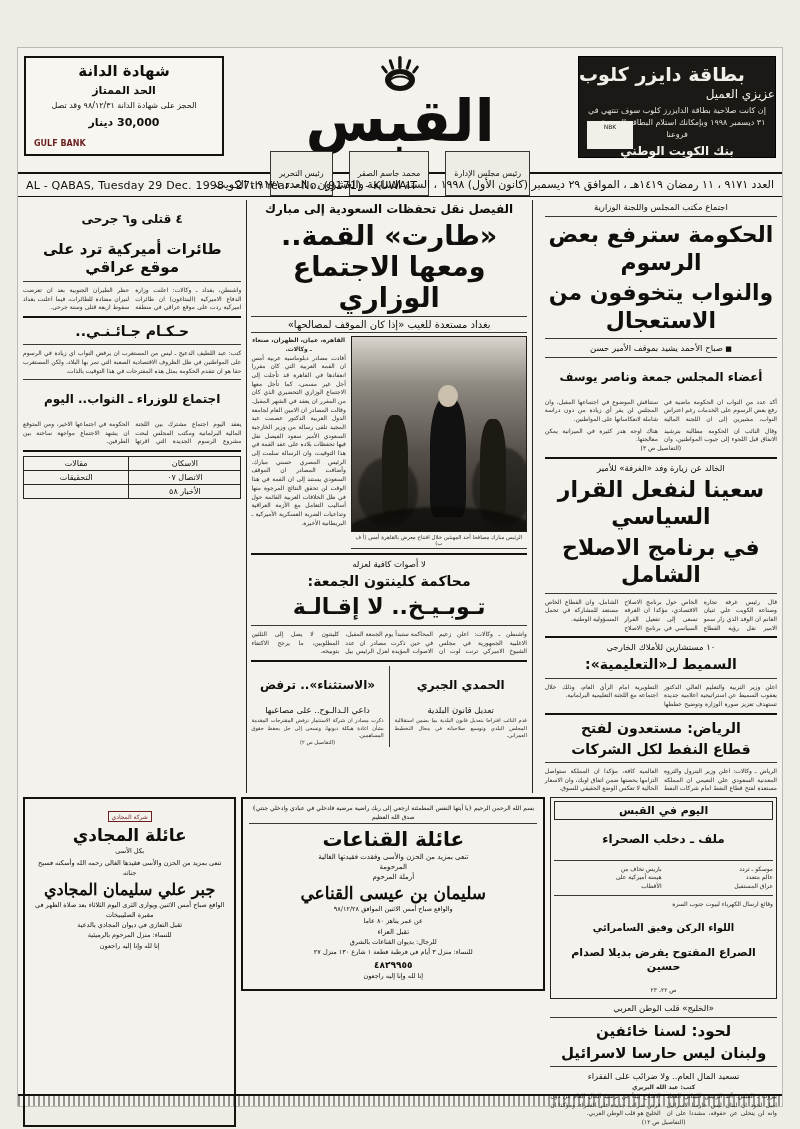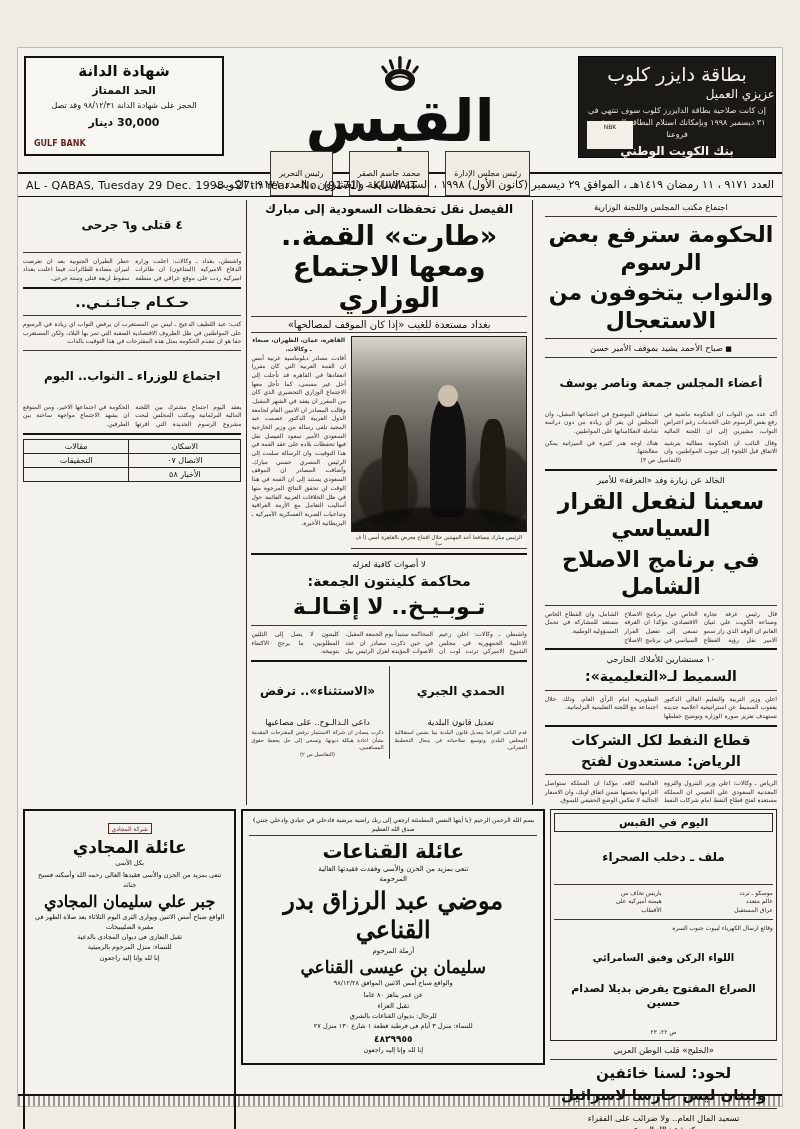--- a/index.html
+++ b/index.html
@@ -36,23 +36,23 @@
     position: absolute;
     top: 8px;
     right: 6px;
     width: 196px;
     height: 100px;
     background: #1b1916;
     color: #f2efe8;
     border: 1px solid #000;
   }
   .ad-box .ad-title {
-    text-align: center;
+    text-align: left;
     font-size: 19px;
-    font-weight: normal;
+    font-weight: bold;
     padding-top: 6px;
     letter-spacing: 1px;
   }
   .ad-box .ad-sub {
     font-size: 12px;
     padding-top: 2px;
   }
   .ad-box .ad-lines {
     font-size: 8px;
     line-height: 1.5;
@@ -206,21 +206,21 @@
     font-weight: bold;
     text-align: center;
     line-height: 1.3;
     margin: 3px 0;
   }
   .h4 {
     font-size: 12px;
     font-weight: bold;
     text-align: center;
     line-height: 1.3;
-    margin: 18px 0;
+    margin: 12px 0;
   }
   .label-small {
     font-size: 8.5px;
     text-align: center;
     margin: 2px 0;
   }
   .body-text {
     font-size: 6px;
     line-height: 1.45;
     text-align: justify;
@@ -425,22 +425,22 @@
 
         <div class="hr-thick"></div>
 
         <div class="label-small">١٠ مستشارين للأملاك الخارجي</div>
         <div class="h3">السميط لـ«التعليمية»:</div>
         <div class="hr-thin"></div>
         <div class="body-text cols2">اعلن وزير التربية والتعليم العالي الدكتور يعقوب السميط عن استراتيجية اعلامية جديدة تستهدف تعزيز صورة الوزارة وتوضيح خططها التطويرية امام الرأي العام، وذلك خلال اجتماعه مع اللجنة التعليمية البرلمانية.</div>
 
         <div class="hr-thick"></div>
 
+        <div class="h3">الرياض: مستعدون لفتح</div>
         <div class="h3">قطاع النفط لكل الشركات</div>
-        <div class="h3">الرياض: مستعدون لفتح</div>
         <div class="hr-thin"></div>
         <div class="body-text cols2">الرياض ـ وكالات: اعلن وزير البترول والثروة المعدنية السعودي علي النعيمي ان المملكة مستعدة لفتح قطاع النفط امام شركات النفط العالمية كافة، مؤكدا ان المملكة ستواصل التزامها بحصتها ضمن اتفاق اوبك، وان الاسعار الحالية لا تعكس الوضع الحقيقي للسوق.</div>
       </div>
 
       <div class="col-mid rule-l" style="padding-left:4px">
 
         <div class="kicker">الفيصل نقل تحفظات السعودية إلى مبارك</div>
         <h1 class="head-main">«طارت» القمة.. ومعها الاجتماع الوزاري</h1>
         <div class="subhead">بغداد مستعدة للغيب «إذا كان الموقف لمصالحها»</div>
 
@@ -485,20 +485,21 @@
             <div class="label-small">داعي الـدالـوح.. على مصاعبها</div>
             <div class="body-text tiny">ذكرت مصادر ان شركة الاستثمار ترفض المقترحات المقدمة بشأن اعادة هيكلة ديونها، وتسعى إلى حل يحفظ حقوق المساهمين.</div>
             <div class="body-text tiny" style="text-align:center">(التفاصيل ص ٢)</div>
           </div>
         </div>
       </div>
 
       <div class="col-left">
 
         <div class="h4">٤ قتلى و٦ جرحى</div>
+        <div class="h2" style="font-size:15px">طائرات أميركية ترد على موقع عراقي</div>
         <div class="hr-thin"></div>
         <div class="body-text cols2">واشنطن، بغداد ـ وكالات: اعلنت وزارة الدفاع الاميركية (البنتاغون) ان طائرات اميركية ردت على موقع عراقي في منطقة حظر الطيران الجنوبية بعد ان تعرضت لنيران مضادة للطائرات، فيما اعلنت بغداد سقوط اربعة قتلى وستة جرحى.</div>
 
         <div class="hr-thick"></div>
 
         <div class="h3">حـكـام جـائـنـي..</div>
         <div class="hr-thin"></div>
         <div class="body-text">كتب: عبد اللطيف الدعيج ـ ليس من المستغرب ان يرفض النواب اي زيادة في الرسوم على المواطنين في ظل الظروف الاقتصادية الصعبة التي تمر بها البلاد، ولكن المستغرب حقا هو ان تتقدم الحكومة بمثل هذه المقترحات في هذا التوقيت بالذات.</div>
         <div class="hr-thin"></div>
         <div class="h4">اجتماع للوزراء ـ النواب.. اليوم</div>
@@ -563,21 +564,20 @@
           <div class="body-text" style="text-align:center">(التفاصيل ص ١٢)</div>
         </div>
       </div>
 
       <div style="width:316px">
         <div class="obit">
           <div class="o-top">بسم الله الرحمن الرحيم ﴿يا أيتها النفس المطمئنة ارجعي إلى ربك راضية مرضية فادخلي في عبادي وادخلي جنتي﴾ صدق الله العظيم</div>
           <div class="o-fam">عائلة القناعات</div>
           <div class="o-line">تنعى بمزيد من الحزن والأسى وفقدت فقيدتها الغالية</div>
           <div class="o-line">المرحومة</div>
-          <div class="o-name">موضي عبد الرزاق بدر القناعي</div>
           <div class="o-line">أرملة المرحوم</div>
           <div class="o-name2">سليمان بن عيسى القناعي</div>
           <div class="o-small">والواقع صباح أمس الاثنين الموافق ٩٨/١٢/٢٨</div>
           <div class="o-small">عن عمر يناهز ٨٠ عاما</div>
           <div class="o-line">تقبل العزاء</div>
           <div class="o-small" style="white-space:pre-line">للرجال: بديوان القناعات بالشرق
 للنساء: منزل ٣ أيام في قرطبة قطعة ١ شارع ١٣٠ منزل ٢٧</div>
           <div class="o-phone">٤٨٢٩٩٥٥</div>
           <div class="o-small">إنا لله وإنا إليه راجعون</div>
         </div>

